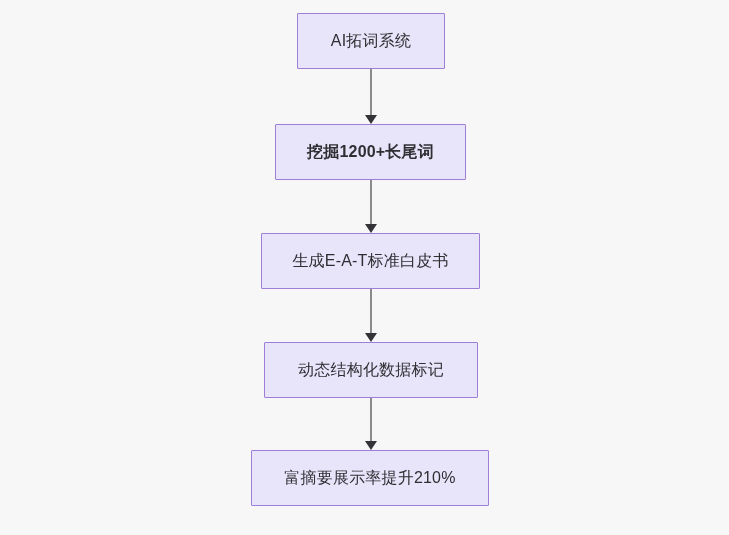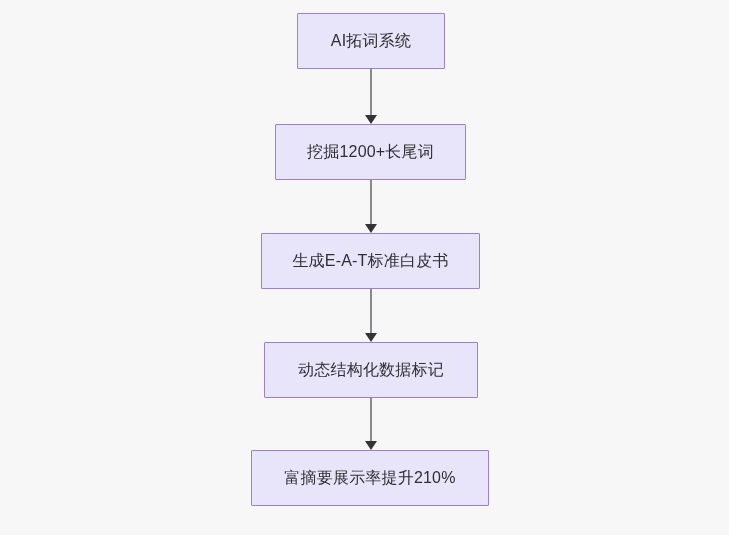--- a/index.html
+++ b/index.html
@@ -55,21 +55,21 @@
     position: absolute;
     width: 0;
     height: 0;
     border-left: 6px solid transparent;
     border-right: 6px solid transparent;
     border-top: 9px solid #333338;
     left: -5px;
   }
   
   #node-0 { left: 297px; top: 13px;  width: 148px; height: 56px; }
-  #node-1 { left: 275px; top: 124px; width: 191px; height: 56px; }
+  #node-1 { left: 275px; top: 124px; width: 191px; height: 56px; font-weight: bold; }
   #node-2 { left: 261px; top: 233px; width: 219px; height: 56px; }
   #node-3 { left: 264px; top: 342px; width: 214px; height: 56px; }
   #node-4 { left: 251px; top: 450px; width: 238px; height: 56px; justify-content: center; }
   
   #edge-0 { left: 370px; top: 69px;  height: 55px; }
   #edge-1 { left: 370px; top: 180px; height: 53px; }
   #edge-2 { left: 370px; top: 289px; height: 53px; }
   #edge-3 { left: 370px; top: 398px; height: 52px; }
   #edge-0 .edge-line { height: 46px; }
   #edge-1 .edge-line { height: 44px; }

